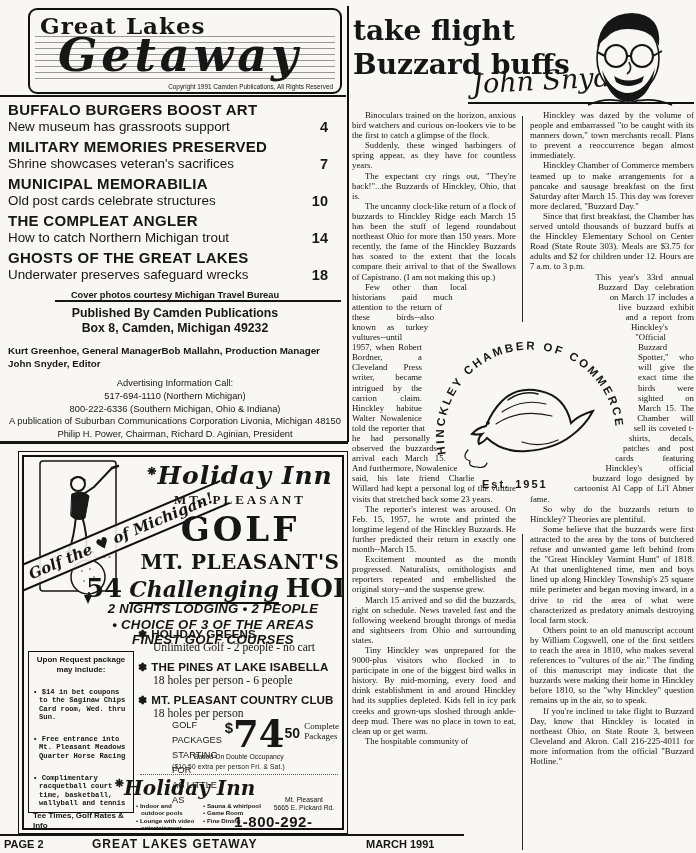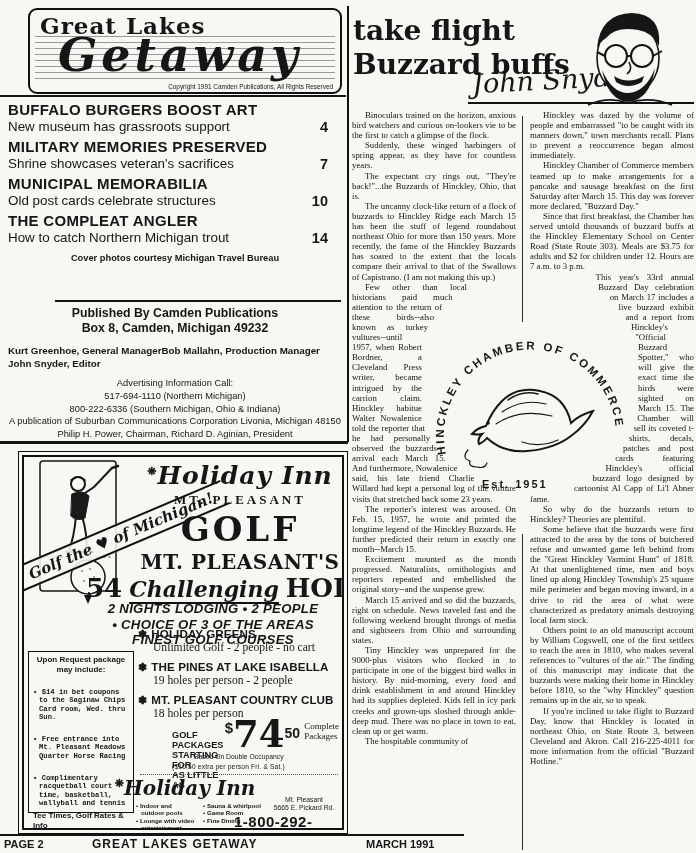--- a/index.html
+++ b/index.html
@@ -53,21 +53,21 @@
   .upon-item{font-size:7.2px;font-weight:700;line-height:8.3px;padding-left:6px;text-indent:-6px;margin-top:14px;font-family:Liberation Mono, monospace;}
   .upon-item::before{content:"• ";}
   .upon-tee{font-size:8px;font-weight:700;text-align:left;margin-top:4px;line-height:9.5px;}
   .upon-phone{font-size:9.5px;font-weight:700;text-align:center;margin-top:1px;}
   .courses{position:absolute;left:114px;top:170px;width:204px;}
   .course{margin-bottom:6px;}
   .course-name{font-weight:700;font-size:11.6px;letter-spacing:.1px;white-space:nowrap;}
   .c-icon{font-size:11px;margin-right:4px;}
   .course-detail{font-family:"Liberation Serif",serif;font-size:11.6px;margin-left:15px;line-height:12px;margin-top:1px;white-space:nowrap;}
   .packages{position:absolute;left:148px;top:261px;width:170px;display:flex;}
-  .pkg-label{font-weight:700;font-size:9.2px;line-height:10px;width:64px;margin-top:12px;}
+  .pkg-label{font-weight:400;font-size:9.2px;line-height:15px;width:64px;}
   .p-dollar{font-weight:700;font-size:15px;margin-top:1px;}
   .p-whole{font-family:"DejaVu Serif",serif;font-weight:700;font-size:37px;line-height:33px;}
   .p-cents{font-weight:700;font-size:14px;margin-top:7px;}
   .pkg-note{font-family:"Liberation Serif",serif;font-size:9px;line-height:10px;margin-left:4px;margin-top:3px;width:46px;}
   .pkg-occ{position:absolute;left:170px;top:296px;font-size:6.8px;}
   .fineprint{position:absolute;left:148px;top:306px;font-size:6.6px;letter-spacing:.2px;}
   .dotrow{position:absolute;left:116px;top:317px;width:198px;border-bottom:1.5px dotted #555;}
   .hi-bottom{position:absolute;left:86px;top:319px;width:150px;text-align:center;font-family:"DejaVu Serif",serif;font-style:italic;font-weight:700;font-size:20px;}
   .amen{position:absolute;left:112px;top:345px;width:128px;display:flex;gap:7px;}
   .amen-col{font-size:6.2px;font-weight:600;line-height:7.3px;width:60px;}
@@ -132,20 +132,27 @@
       <div class="toc-subrow">
           <span>Old post cards celebrate structures</span>
           <span class="toc-page">10</span>
         </div>
     </div>
     <div class="toc-entry">
       <div class="toc-title">THE COMPLEAT ANGLER</div>
       <div class="toc-subrow">
           <span>How to catch Northern Michigan trout</span>
           <span class="toc-page">14</span>
+        </div>
+    </div>
+    <div class="toc-entry">
+      <div class="toc-title">GHOSTS OF THE GREAT LAKES</div>
+      <div class="toc-subrow">
+          <span>Underwater preserves safeguard wrecks</span>
+          <span class="toc-page">18</span>
         </div>
     </div>
     <div class="toc-credit">Cover photos courtesy Michigan Travel Bureau</div>
   </div>
 
   <div class="abs rule rule-pub"></div>
   <div class="abs pub">
     <div class="pub-line">Published By Camden Publications</div>
     <div class="pub-line">Box 8, Camden, Michigan 49232</div>
     <div class="staff-row">
@@ -209,21 +216,21 @@
         <div class="upon-tee">Tee Times, Golf Rates &amp; Info</div>
         <div class="upon-phone">(517) 772-2905</div>
       </div>
       <div class="courses">
         <div class="course">
           <div class="course-name"><span class="c-icon">✽</span><span>HOLIDAY GREENS</span></div>
           <div class="course-detail">Unlimited Golf - 2 people - no cart</div>
         </div>
         <div class="course">
           <div class="course-name"><span class="c-icon">✽</span><span>THE PINES AT LAKE ISABELLA</span></div>
-          <div class="course-detail">19 holes per person - 2 people</div>
+          <div class="course-detail">18 holes per person - 6 people</div>
         </div>
         <div class="course">
           <div class="course-name"><span class="c-icon">✽</span><span>MT. PLEASANT COUNTRY CLUB</span></div>
           <div class="course-detail">18 holes per person</div>
         </div>
       </div>
       <div class="packages">
         <div class="pkg-label">
           <div>GOLF PACKAGES</div>
           <div>STARTING FOR</div>

